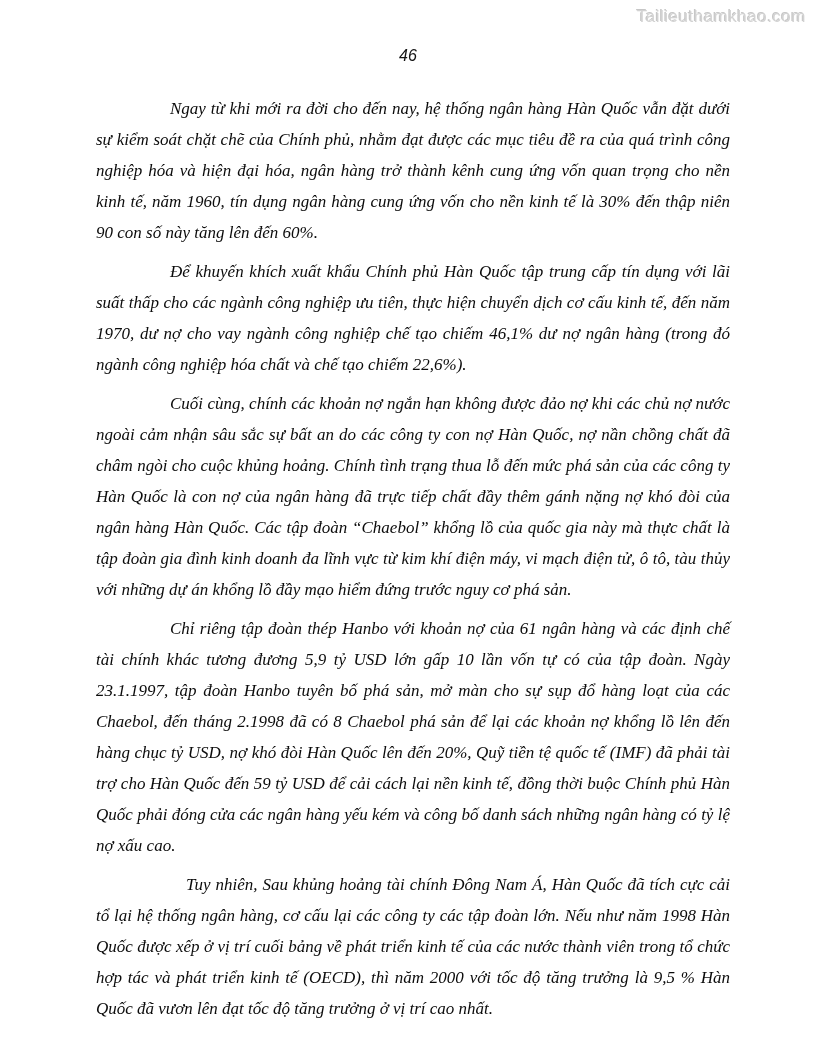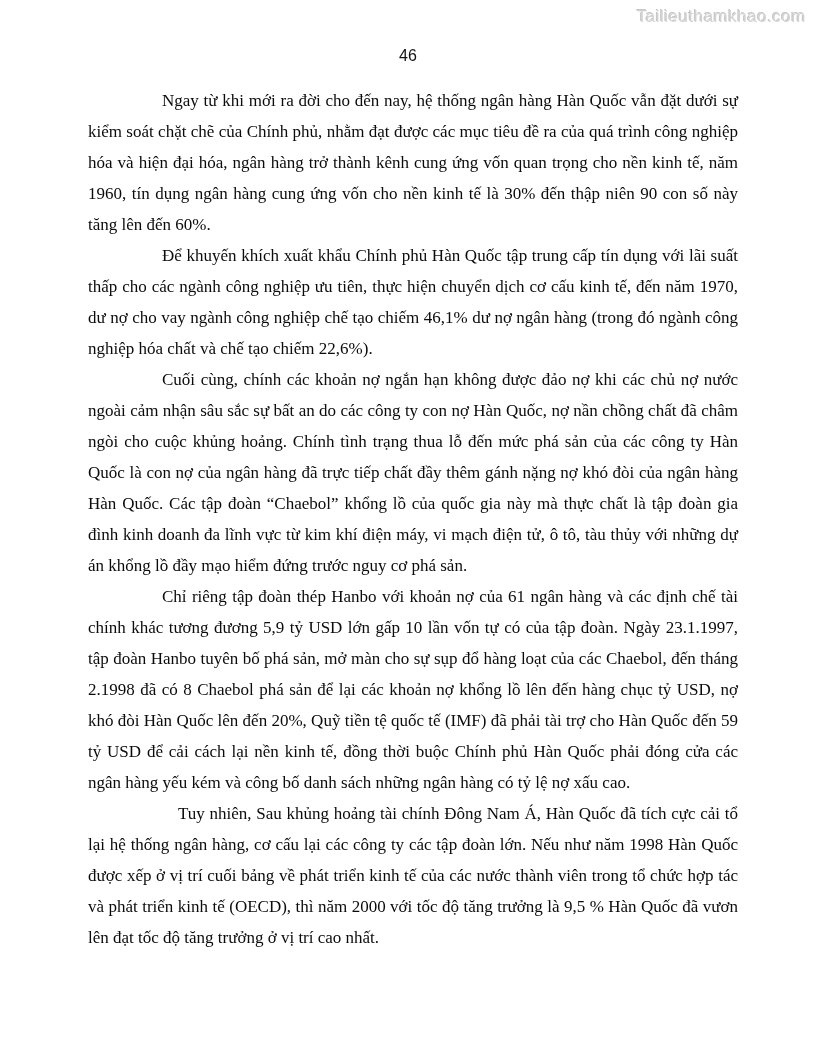--- a/index.html
+++ b/index.html
@@ -30,34 +30,36 @@
   }
   .page-number {
     position: absolute;
     top: 47px;
     left: 0;
     width: 100%;
     text-align: center;
     font-family: "Liberation Sans", sans-serif;
     font-size: 16px;
     color: #141414;
+    font-style: italic;
   }
   .content {
     position: absolute;
     top: 85px;
     left: 88px;
     width: 650px;
     font-size: 17px;
     line-height: 31px;
     text-align: justify;
   }
   .content p {
-    margin: 0;
+    margin: 8px;
     padding: 0;
     text-indent: 74px;
+    font-style: italic;
   }
   .content p.indent-wide {
     text-indent: 90px;
   }
 </style>
 </head>
 <body>
 
 <div class="page">
   <span class="watermark">Tailieuthamkhao.com</span>

